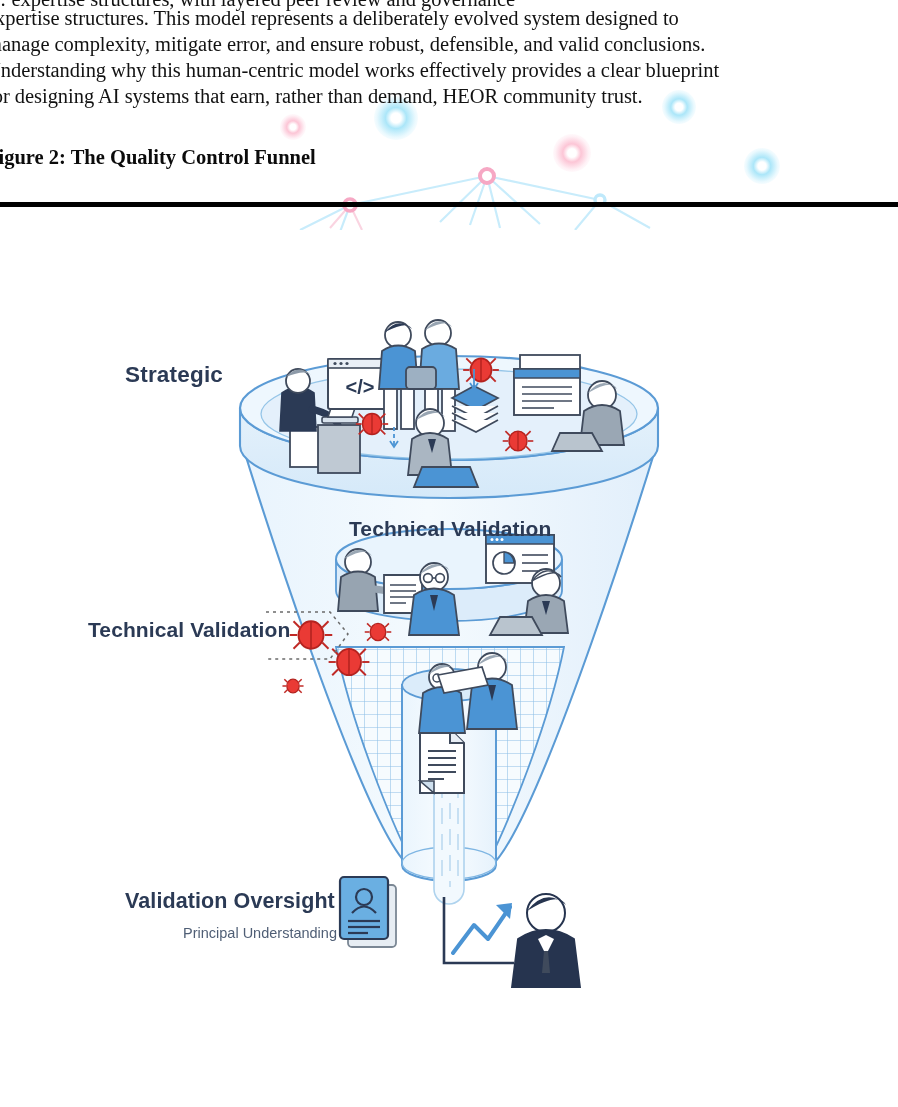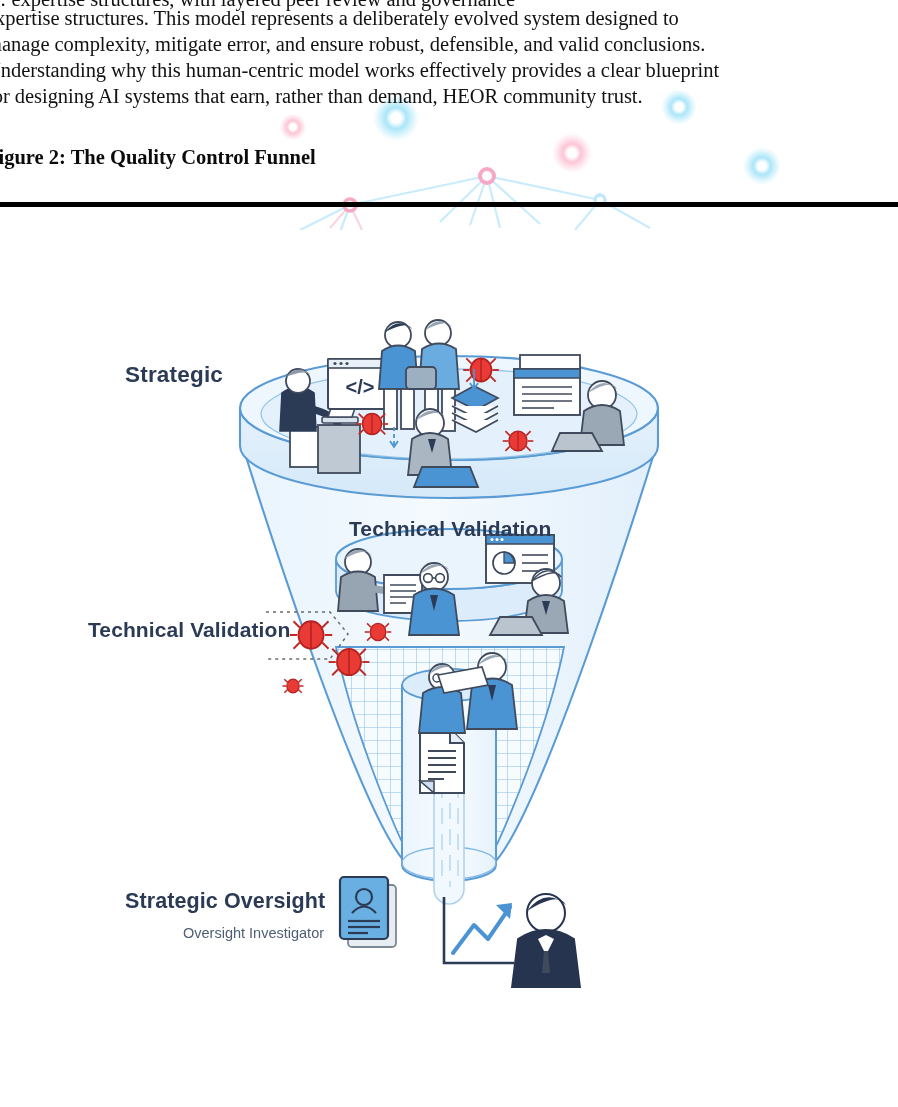--- a/index.html
+++ b/index.html
@@ -460,15 +460,15 @@
           <line x1="10" y1="52" x2="42" y2="52"></line>
           <line x1="10" y1="58" x2="30" y2="58"></line>
       </g>
     </g>
   </svg>
 
   
   <div class="fig-label" id="label-execution">Strategic</div>
   <div class="fig-label" id="label-tech-center">Technical Validation</div>
   <div class="fig-label" id="label-tech-left">Technical Validation</div>
-  <div class="fig-label" id="label-strategic">Strategic Oversight</div>
-  <div id="label-strategic-sub">Oversight Investigator</div>
+  <div class="fig-label" id="label-strategic">Validation Oversight</div>
+  <div id="label-strategic-sub">Principal Understanding</div>
 </div>
 
 </body></html>

